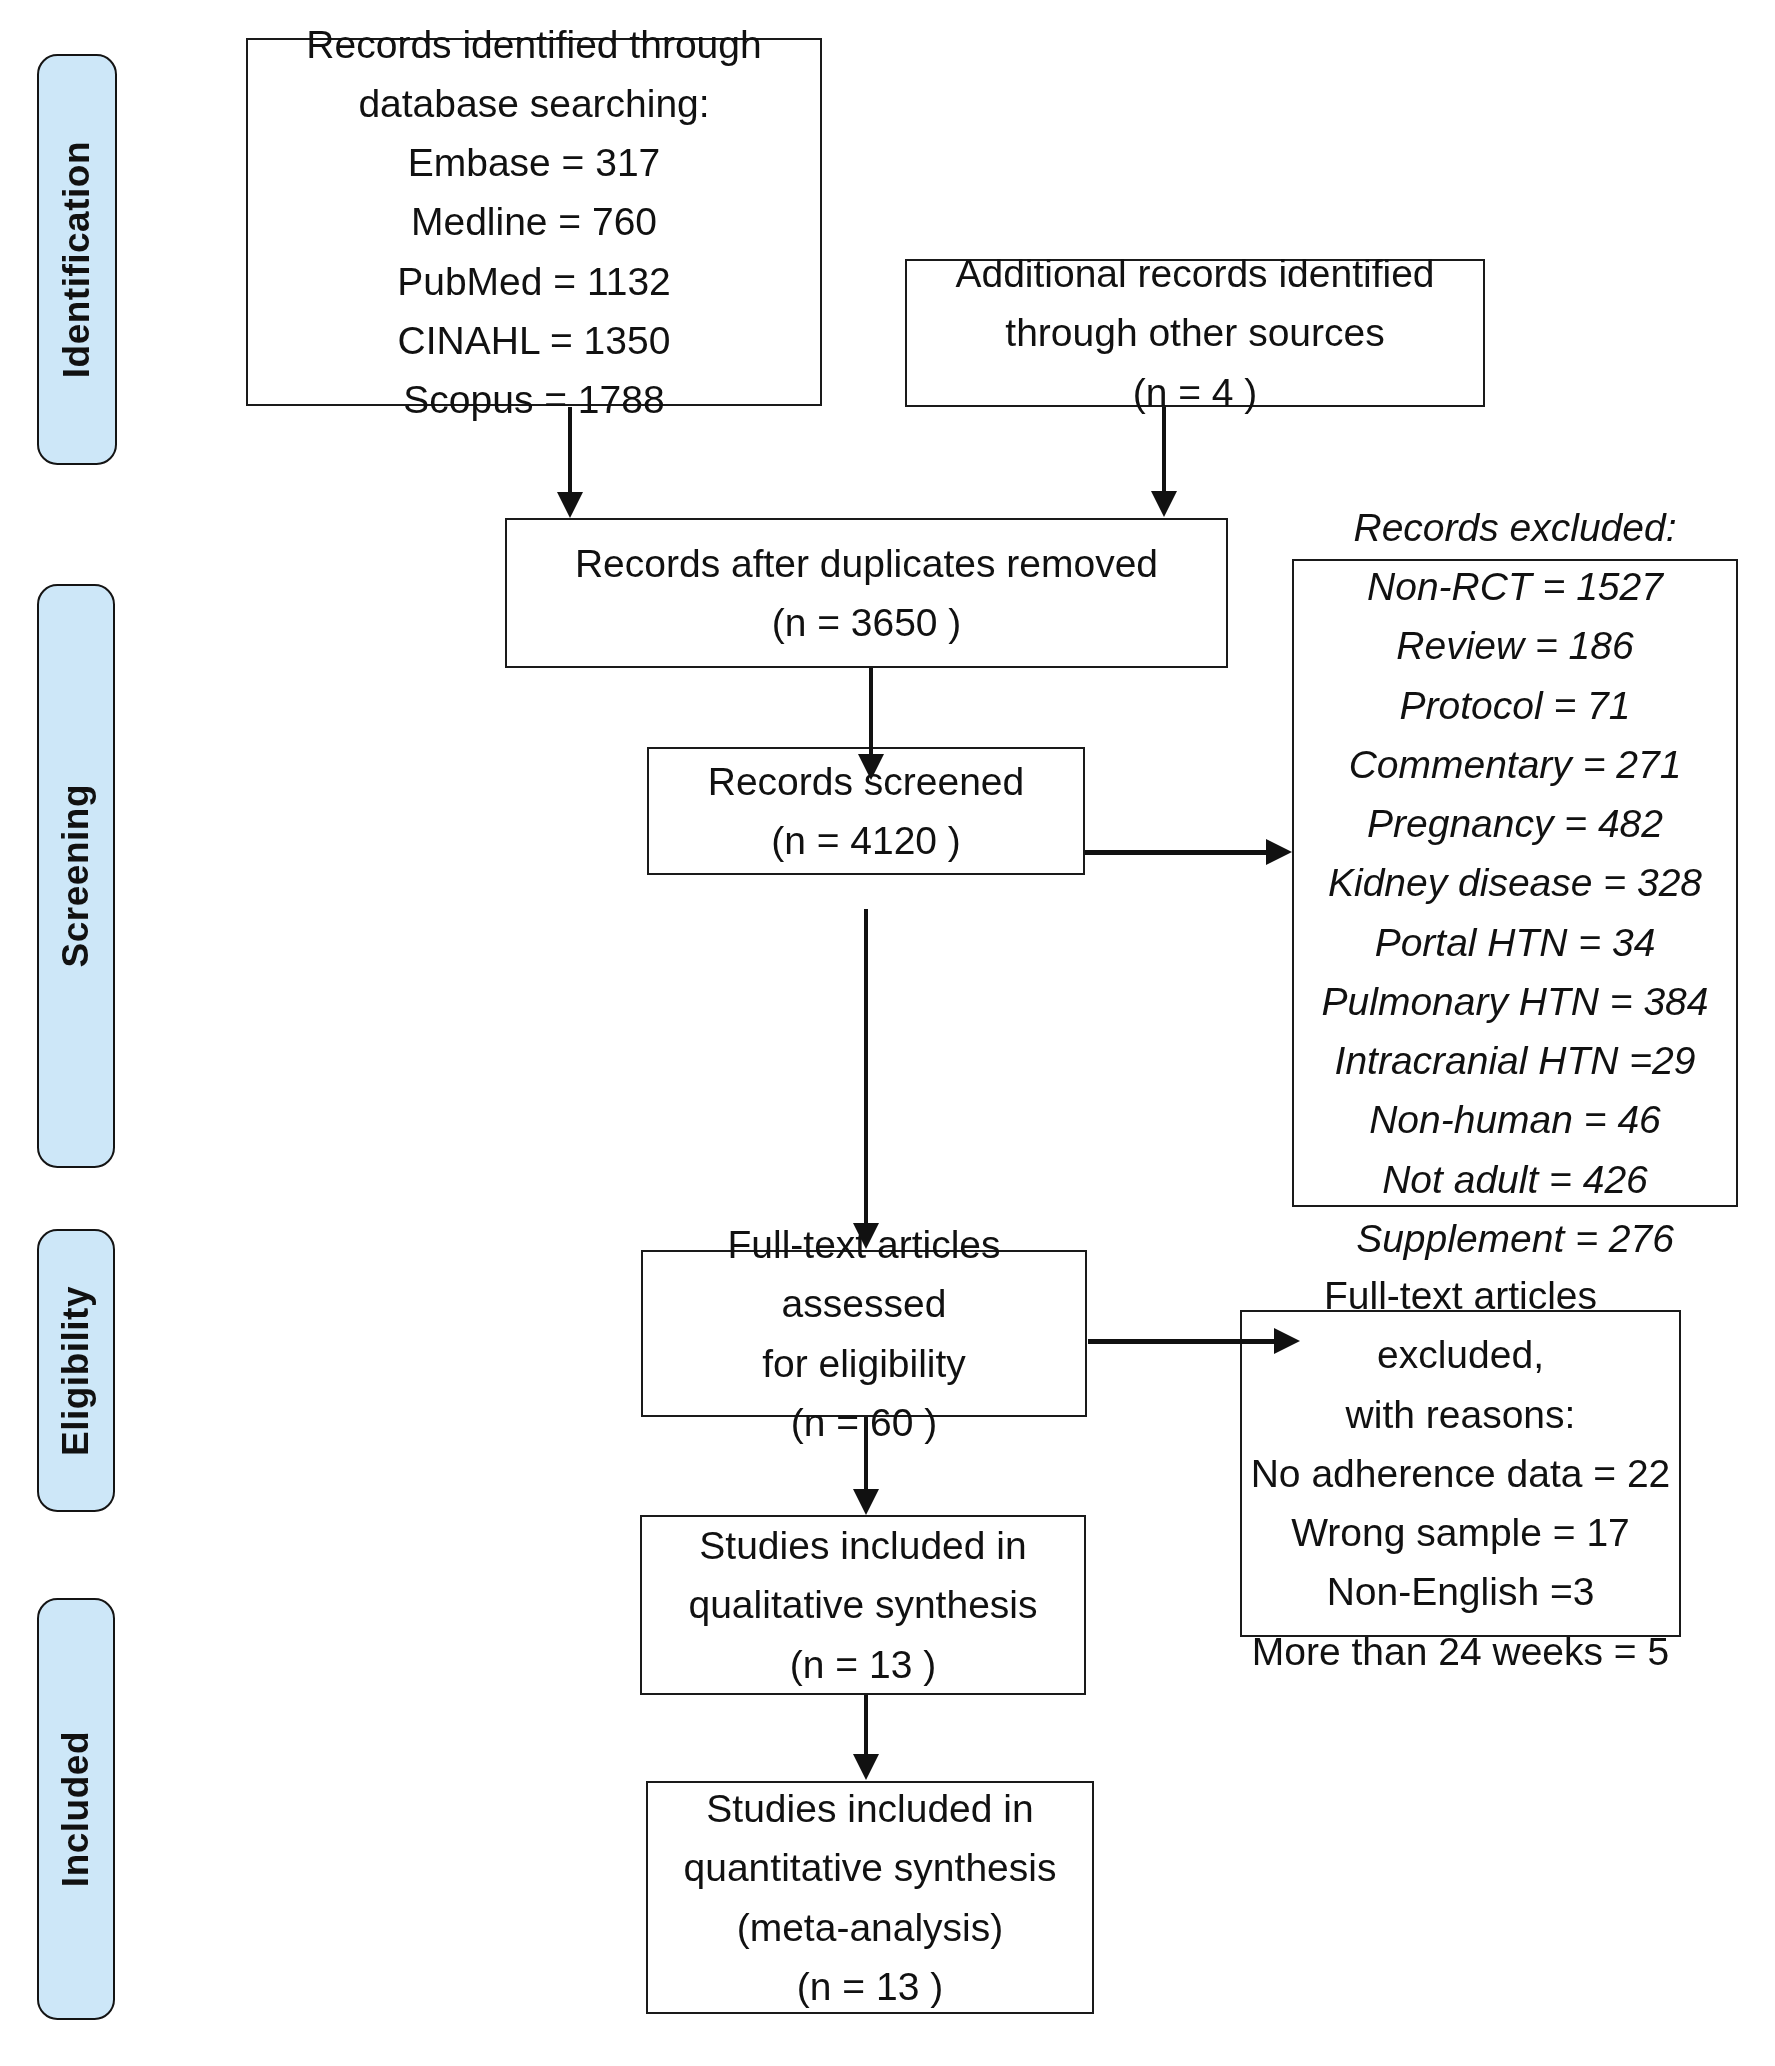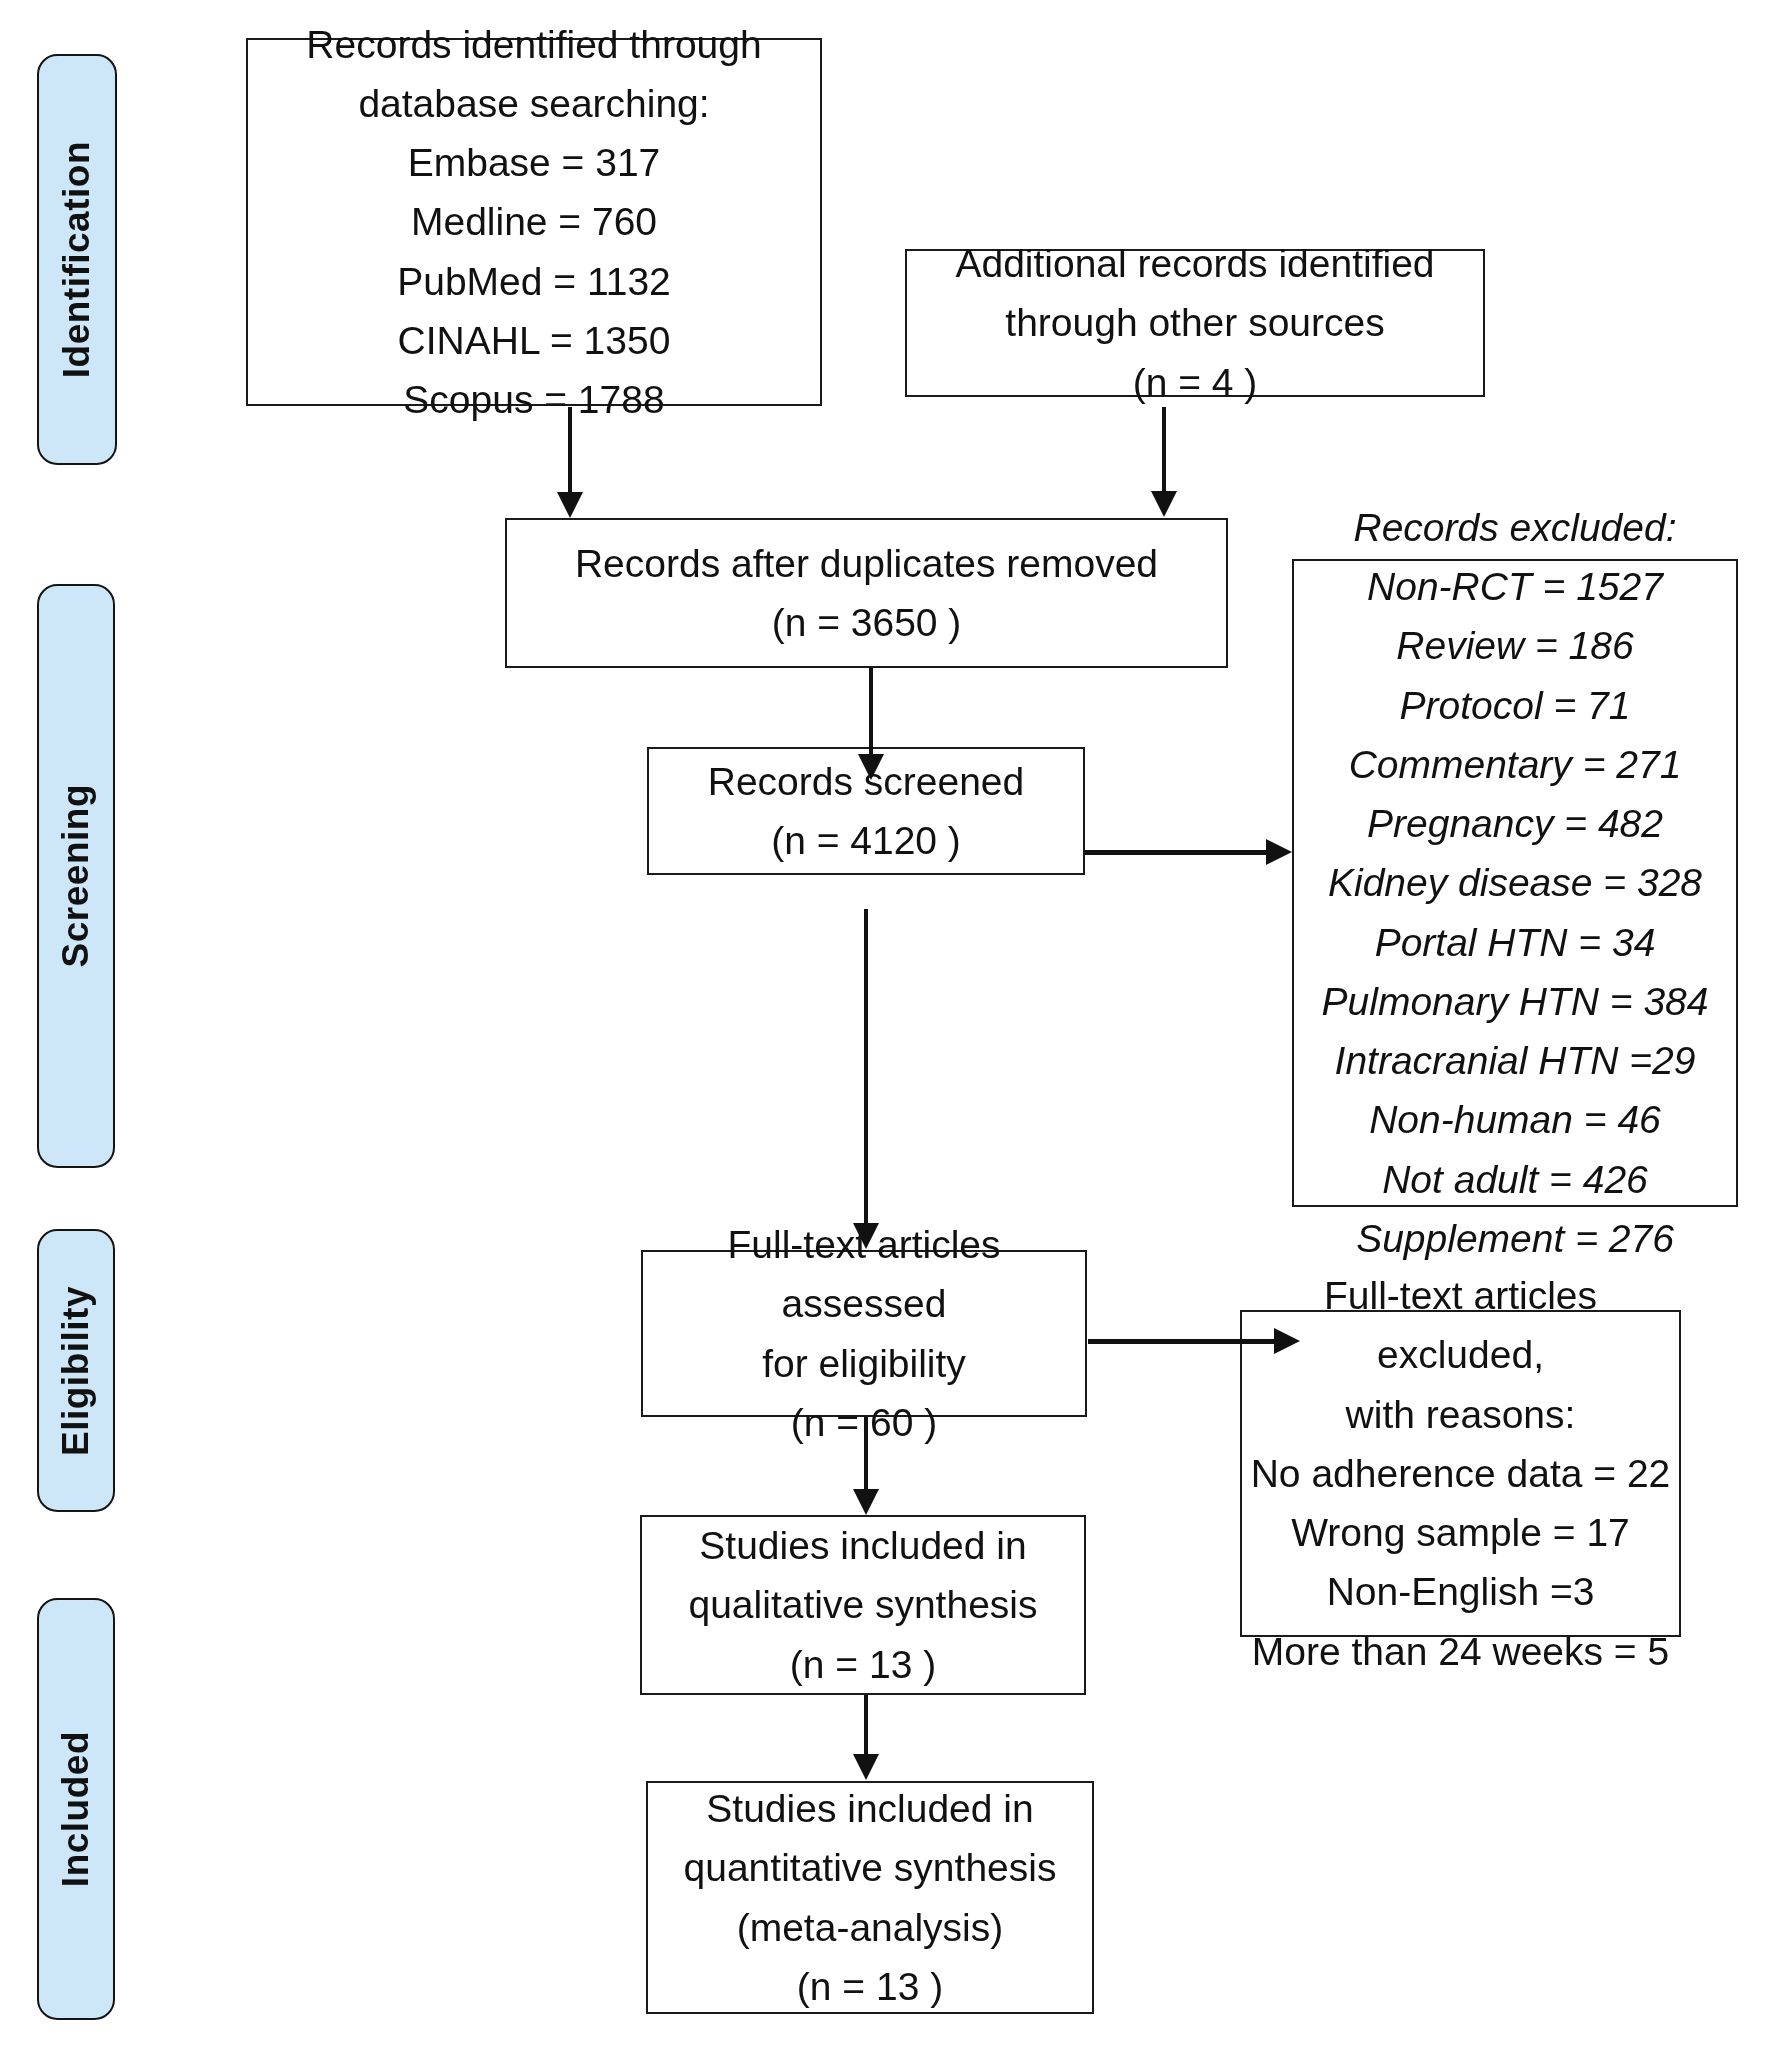--- a/index.html
+++ b/index.html
@@ -107,21 +107,21 @@
   <div class="fbox" style="left:246px; top:38px; width:576px; height:368px;">
     <div class="fbox-text">Records identified through
 database searching:
 Embase = 317
 Medline = 760
 PubMed = 1132
 CINAHL = 1350
 Scopus = 1788</div>
   </div>
 
-  <div class="fbox" style="left:905px; top:249px; width:580px; height:148px;">
+  <div class="fbox" style="left:905px; top:259px; width:580px; height:148px;">
     <div class="fbox-text">Additional records identified
 through other sources
 (n = 4 )</div>
   </div>
 
   <div class="fbox" style="left:505px; top:518px; width:723px; height:150px;">
     <div class="fbox-text">Records after duplicates removed
 (n = 3650 )</div>
   </div>
 

